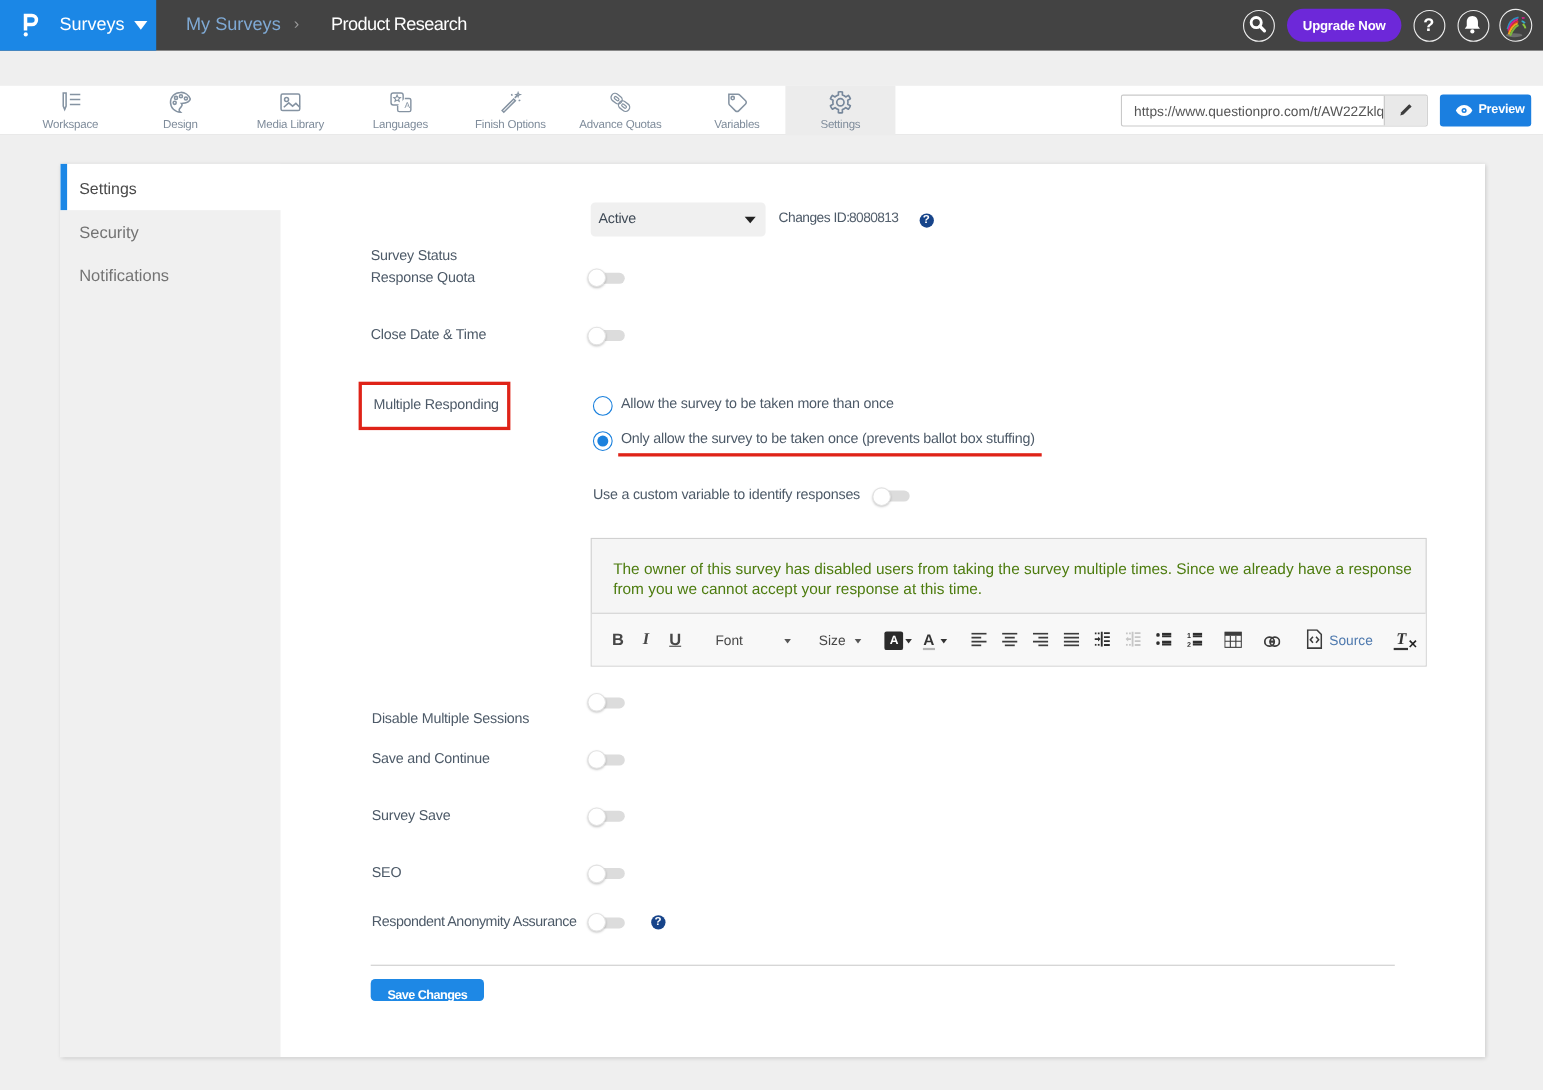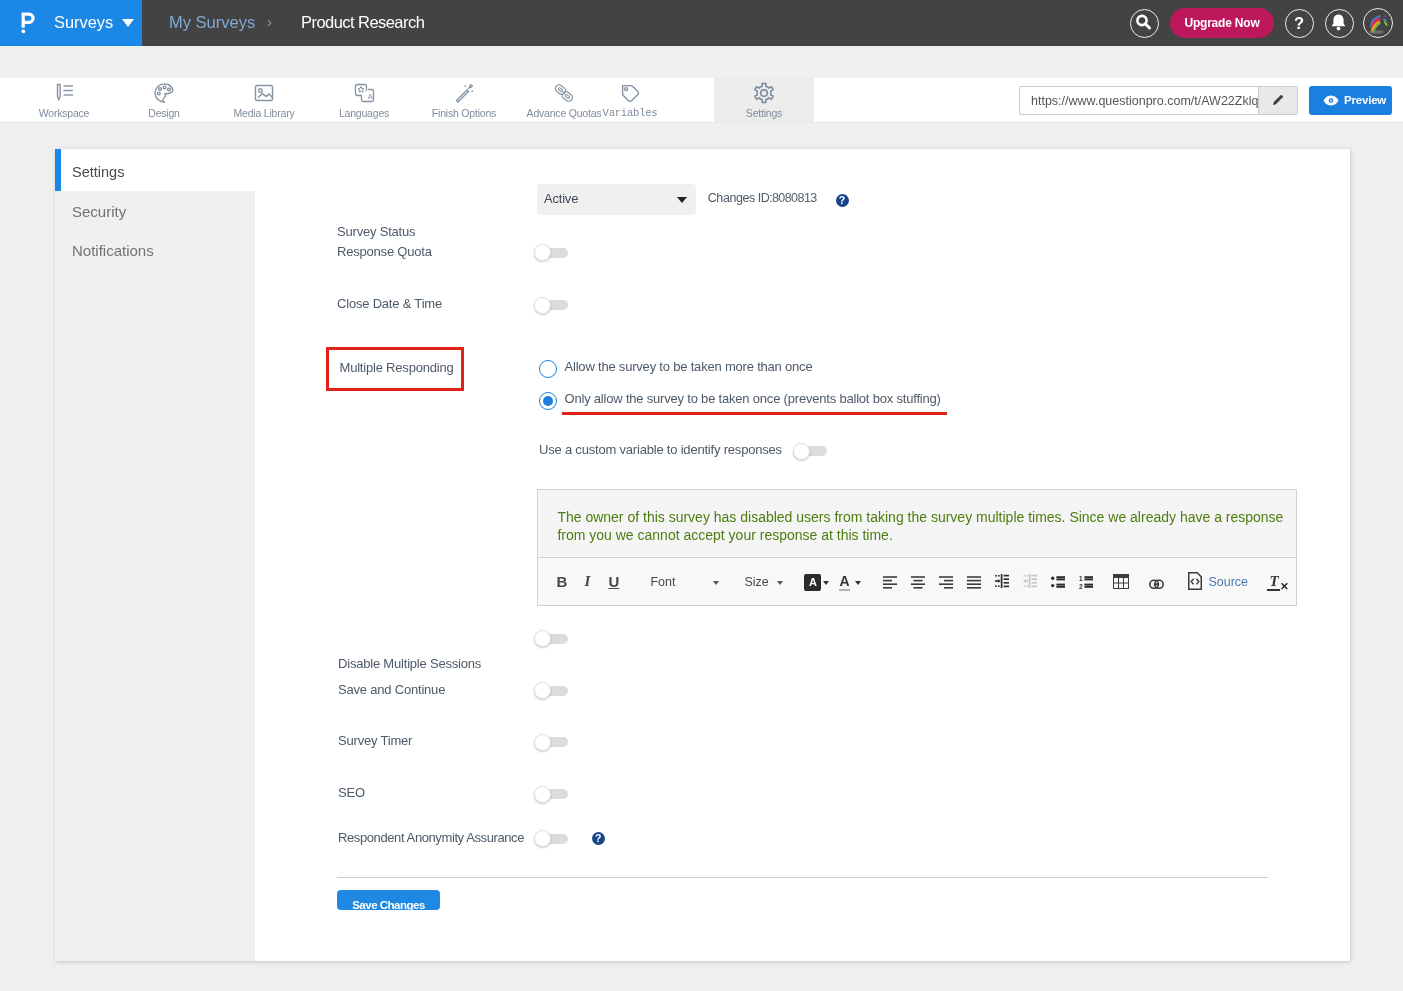--- a/index.html
+++ b/index.html
@@ -9,21 +9,21 @@
 
 
 #topbar { position:absolute; left:0; top:0; width:1403px; height:46px; background:#434343; }
 #logobox { position:absolute; left:0; top:0; width:142px; height:46px; background:#1b87e6; }
 #surveys-txt { position:absolute; left:54px; top:13px; color:#fff; font-size:16.4px; }
 #logo-caret { position:absolute; left:122px; top:19px; width:0; height:0; border-left:6px solid transparent; border-right:6px solid transparent; border-top:8px solid #fff; }
 #crumb1 { position:absolute; left:169px; top:13px; font-size:16.5px; color:#7fa9d4; }
 #crumb-sep { position:absolute; left:267px; top:13px; font-size:15px; color:#9a9a9a; }
 #crumb2 { position:absolute; left:301px; top:13px; font-size:16.5px; letter-spacing:-0.55px; color:#fff; }
 .hicon { position:absolute; top:8.5px; width:29px; height:29px; border:1.7px solid #ededed; border-radius:50%; }
-#btn-upgrade { position:absolute; left:1170px; top:8px; width:104px; height:30px; background:#be185d; border-radius:15px; color:#fff; font-size:12px; letter-spacing:-0.2px; font-weight:bold; text-align:center; line-height:30px; }
+#btn-upgrade { position:absolute; left:1170px; top:8px; width:104px; height:30px; background:#6d28d9; border-radius:15px; color:#fff; font-size:12px; letter-spacing:-0.2px; font-weight:bold; text-align:center; line-height:30px; }
 #icon-q { color:#fff; font-weight:bold; font-size:16.5px; text-align:center; line-height:26px; }
 
 
 #tabrow { position:absolute; left:0; top:46px; width:1403px; height:31px; background:#fff; border-bottom:1px solid #dcdcdc; }
 .tab { position:absolute; top:6px; font-size:14.5px; color:#27476e; }
 #resp { position:absolute; left:1326px; top:6px; font-size:12px; letter-spacing:-0.45px; color:#27476e; }
 
 
 #toolrow { position:absolute; left:0; top:78px; width:1403px; height:45px; background:#fff; border-bottom:1px solid #e4e4e4; }
 .titem { position:absolute; top:0; width:100px; height:45px; text-align:center; }
@@ -165,21 +165,21 @@
           <rect x="3.2" y="5" width="10.8" height="7.4" rx="3.6" stroke-width="1.2"></rect>
           <rect x="6.2" y="7.6" width="4.8" height="2.2" rx="1.1" stroke-width="1.1"></rect>
         </g>
         <g transform="rotate(38 15.4 15.4)">
           <rect x="10" y="11.8" width="10.8" height="7.4" rx="3.6" stroke-width="1.2"></rect>
           <rect x="13" y="14.4" width="4.8" height="2.2" rx="1.1" stroke-width="1.1"></rect>
         </g>
       </svg>
       <div class="tlabel">Advance Quotas</div>
     </div>
-    <div class="titem" style="left:580px;font-family:Liberation Mono, monospace;">
+    <div class="titem" style="left:620px;">
       <svg width="24" height="24" viewBox="0 0 24 24" fill="none" stroke="#8593a2" stroke-width="1.4">
         <path d="M4.6 4.6 L12.9 4.6 C13.5 4.6 14.1 4.8 14.5 5.3 L19.8 10.6 C20.6 11.4 20.6 12.7 19.8 13.5 L13.5 19.8 C12.7 20.6 11.4 20.6 10.6 19.8 L5.3 14.5 C4.8 14.1 4.6 13.5 4.6 12.9 Z"></path>
         <circle cx="8.1" cy="8.1" r="1.5"></circle>
       </svg>
       <div class="tlabel">Variables</div>
     </div>
     <div class="titem" id="titem-settings" style="left:714px;">
       <svg width="24" height="24" viewBox="0 0 24 24">
         <path d="M10.21 5.34 L10.17 2.58 A9.6 9.6 0 0 1 13.83 2.58 L13.79 5.34 A6.9 6.9 0 0 1 16.88 7.12 L19.25 5.70 A9.6 9.6 0 0 1 21.08 8.87 L18.66 10.21 A6.9 6.9 0 0 1 18.66 13.79 L21.08 15.13 A9.6 9.6 0 0 1 19.25 18.30 L16.88 16.88 A6.9 6.9 0 0 1 13.79 18.66 L13.83 21.42 A9.6 9.6 0 0 1 10.17 21.42 L10.21 18.66 A6.9 6.9 0 0 1 7.12 16.88 L4.75 18.30 A9.6 9.6 0 0 1 2.92 15.13 L5.34 13.79 A6.9 6.9 0 0 1 5.34 10.21 L2.92 8.87 A9.6 9.6 0 0 1 4.75 5.70 L7.12 7.12 A6.9 6.9 0 0 1 10.21 5.34 Z" fill="none" stroke="#76879b" stroke-width="1.5" stroke-linejoin="round"></path>
         <circle cx="12" cy="12" r="3.3" fill="none" stroke="#76879b" stroke-width="1.5"></circle>
@@ -360,31 +360,31 @@
         <div class="et" style="left:650px;top:14px;"><svg width="14" height="18" viewBox="0 0 14 18">
               <path d="M0.75 0.75 H9.2 L13.25 4.8 V17.25 H0.75 Z" fill="none" stroke="#3c3c3c" stroke-width="1.5"></path>
               <path d="M5.6 6.8 L3.2 9.6 l2.4 2.8 M8.4 6.8 l2.4 2.8 l-2.4 2.8" fill="none" stroke="#3c3c3c" stroke-width="1.4"></path>
             </svg></div>
         <div class="et" style="left:670px;top:17px;font-size:12.5px;color:#4e79ae;">Source</div>
 
         <div class="et" style="left:729px;top:14px;"><span style="font-size:15px;font-style:italic;font-family:'Liberation Serif',serif;font-weight:bold;color:#333;border-bottom:2px solid #333;padding:0 1px 0 2px;">T</span><span style="font-size:10.5px;font-weight:bold;color:#222;position:relative;top:4px;left:0.5px;">✕</span></div>
       </div>
     </div>
 
-    <div class="lbl" style="left:283px; top:507px;">Disable Multiple Sessions</div>
+    <div class="lbl" style="left:283px; top:496px;">Disable Multiple Sessions</div>
     <div class="tog" style="left:480px; top:484.5px;">
         <i></i>
       </div>
 
     <div class="lbl" style="left:283px; top:532.5px;">Save and Continue</div>
     <div class="tog" style="left:480px; top:536.5px;">
         <i></i>
       </div>
 
-    <div class="lbl" style="left:283px; top:584px;">Survey Timer</div>
+    <div class="lbl" style="left:283px; top:584px;">Survey Save</div>
     <div class="tog" style="left:480px; top:588px;">
         <i></i>
       </div>
 
     <div class="lbl" style="left:283px; top:636px;">SEO</div>
     <div class="tog" style="left:480px; top:640px;">
         <i></i>
       </div>
 
     <div class="lbl" style="left:283px; top:680.5px; letter-spacing:-0.4px;">Respondent Anonymity Assurance</div>

